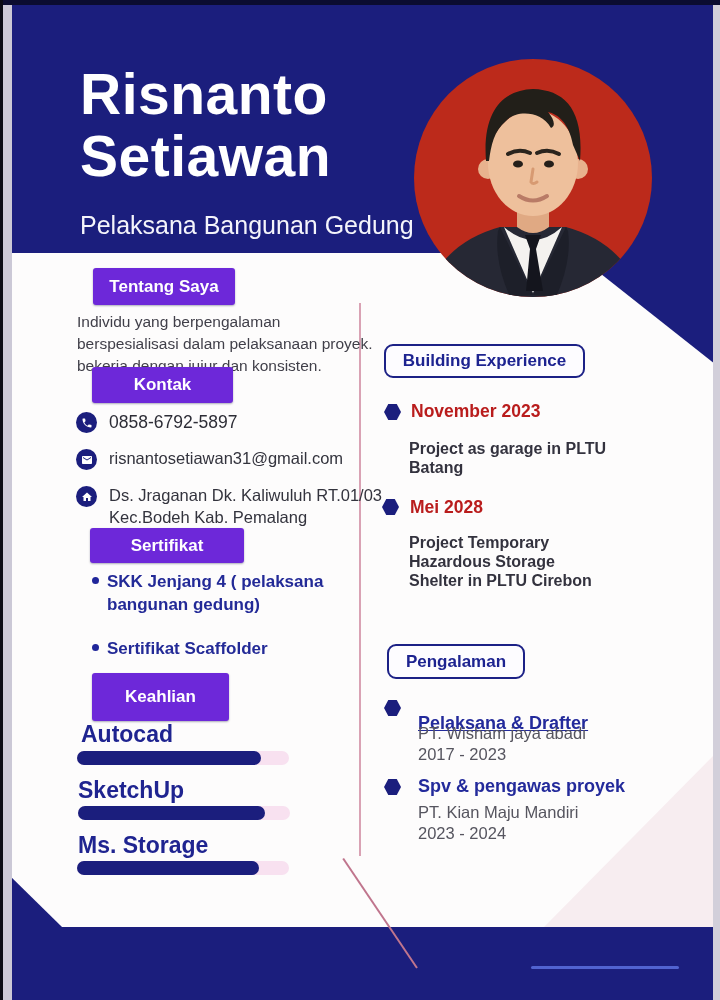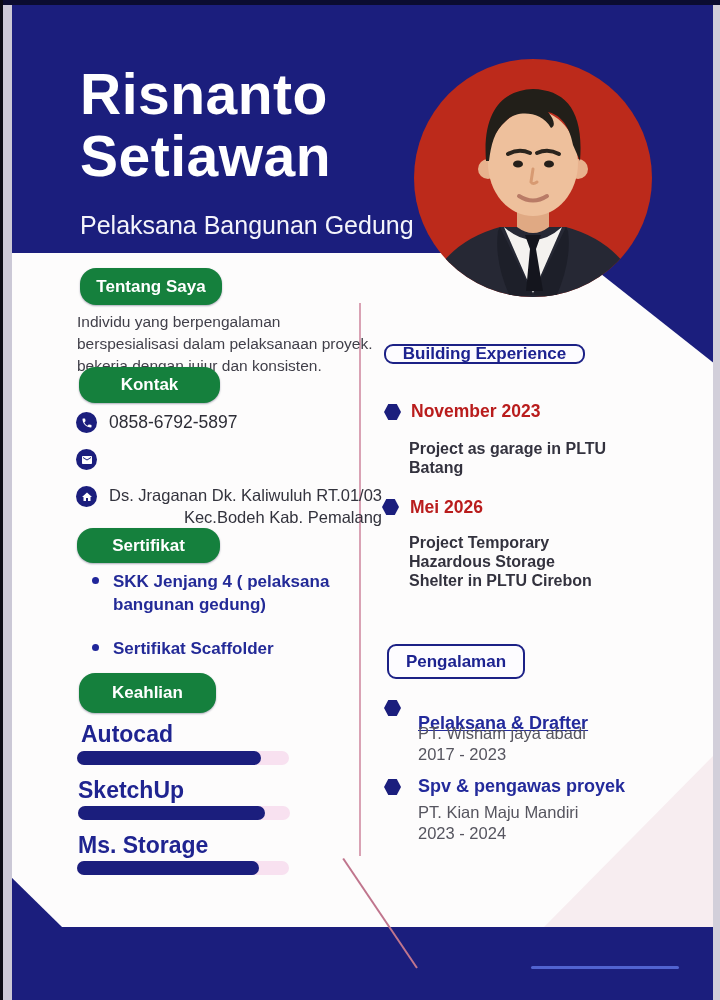--- a/index.html
+++ b/index.html
@@ -19,37 +19,37 @@
   .header-navy{position:absolute;left:0;top:0;width:720px;height:253px;background:#1b1e7d;z-index:1;}
   .header-diag{position:absolute;left:560px;top:140px;width:160px;height:230px;background:#1b1e7d;
     clip-path:polygon(70px 10px,160px 10px,160px 228px,36px 130px);z-index:1;}
   .photo-circle{position:absolute;left:414px;top:59px;width:238px;height:238px;border-radius:50%;
     background:#bc2a1b;overflow:hidden;z-index:3;}
   .name{position:absolute;left:80px;top:64px;z-index:4;color:#ffffff;font-size:57px;font-weight:700;
     line-height:1.08;letter-spacing:.5px;white-space:pre-line;}
   .subtitle{position:absolute;left:80px;top:211px;z-index:4;color:#f4f4fb;font-size:25px;font-weight:400;}
 
   
-  .pill{position:absolute;display:flex;align-items:center;justify-content:center;background:#15803d;
-    color:#fff;font-weight:700;font-size:17px;border-radius:16px;z-index:6;box-shadow:0 1px 2px rgba(20,20,60,.35);}
+  .pill{position:absolute;display:flex;align-items:center;justify-content:center;background:#6d28d9;
+    color:#fff;font-weight:700;font-size:17px;border-radius:3px;z-index:6;box-shadow:0 1px 2px rgba(20,20,60,.35);margin-left:13px;}
   .obtn{position:absolute;display:flex;align-items:center;justify-content:center;background:#fdfcff;
     border:2px solid #1c2186;color:#1d2390;font-weight:700;font-size:17px;border-radius:9px;z-index:6;box-sizing:border-box;}
 
   .about-text{position:absolute;left:77px;top:311px;width:300px;font-size:15.5px;line-height:1.43;
     color:#403f49;white-space:pre-line;z-index:6;}
 
   .contact-row{position:absolute;display:flex;gap:12px;align-items:flex-start;z-index:6;}
   .cicon{flex:0 0 auto;width:21px;height:21px;border-radius:50%;background:#1b1e7d;display:flex;
     align-items:center;justify-content:center;margin-top:1px;}
   .cicon svg{width:12px;height:12px;fill:#fff;}
-  .ctext{font-size:16.5px;color:#33333d;line-height:1.33;white-space:pre-line;text-align:right;}
+  .ctext{font-size:16.5px;color:#33333d;line-height:1.33;white-space:pre-line;}
   .ctext.phone{font-size:17.5px;font-weight:500;color:#2d2d36;}
 
   .cert-list{position:absolute;left:92px;top:570px;width:280px;z-index:6;}
-  .cert-item{display:flex;gap:14px;margin-bottom:20px;}
+  .cert-item{display:flex;gap:8px;margin-bottom:20px;}
   .cert-dot{flex:0 0 auto;width:7px;height:7px;border-radius:50%;background:#20269a;margin-top:7px;}
   .cert-text{font-size:17px;font-weight:700;color:#232a97;line-height:1.38;white-space:pre-line;}
 
   .skill-label{position:absolute;font-size:23px;font-weight:700;color:#1f2490;z-index:6;}
   .skill-track{position:absolute;width:212px;height:14px;border-radius:7px;background:#f8e1f0;z-index:6;}
   .skill-fill{height:14px;border-radius:7px;background:#1b1e7d;}
 
   .divider{position:absolute;left:359px;top:303px;width:2px;height:553px;background:#d9a2b4;z-index:5;}
   .divider-slash{position:absolute;left:344px;top:858px;width:132px;height:2px;background:#c0758d;
     transform:rotate(56deg);transform-origin:0 0;z-index:22;}
@@ -134,49 +134,50 @@
     </span>
     <span class="ctext phone">0858-6792-5897</span>
   </div>
 
   <div class="contact-row" style="left:76px;top:448px;">
     <span class="cicon">
       <svg viewBox="0 0 24 24">
           <path d="M20 4H4c-1.1 0-2 .9-2 2v12c0 1.1.9 2 2 2h16c1.1 0 2-.9 2-2V6c0-1.1-.9-2-2-2zm0 4-8 5-8-5V6l8 5 8-5v2z"></path>
         </svg>
     </span>
+    <span class="ctext">risnantosetiawan31@gmail.com</span>
   </div>
 
   <div class="contact-row" style="left:76px;top:485px;">
     <span class="cicon">
       <svg viewBox="0 0 24 24">
           <path d="M10 20v-6h4v6h5v-8h3L12 3 2 12h3v8z"></path>
         </svg>
     </span>
     <span class="ctext">Ds. Jraganan Dk. Kaliwuluh RT.01/03
 Kec.Bodeh Kab. Pemalang</span>
   </div>
 
-  <div class="pill" style="left:77px;top:528px;width:143px;height:35px;">
+  <div class="pill" style="left:77px;top:528px;width:154px;height:35px;">
     <span>Sertifikat</span>
   </div>
 
   <div class="cert-list">
     <div class="cert-item">
       <span class="cert-dot"></span>
       <span class="cert-text">SKK Jenjang 4 ( pelaksana
 bangunan gedung)</span>
     </div>
     <div class="cert-item">
       <span class="cert-dot"></span>
       <span class="cert-text">Sertifikat Scaffolder</span>
     </div>
   </div>
 
-  <div class="pill" style="left:79px;top:673px;width:137px;height:40px;">
+  <div class="pill" style="left:79px;top:673px;width:137px;height:48px;">
     <span>Keahlian</span>
   </div>
 
   <div class="skill-label" style="left:81px;top:721px;">Autocad</div>
   <div class="skill-track" style="left:77px;top:751px;">
     <div class="skill-fill" style="width: 87%;"></div>
   </div>
 
   <div class="skill-label" style="left:78px;top:777px;">SketchUp</div>
   <div class="skill-track" style="left:78px;top:806px;">
@@ -184,31 +185,31 @@
   </div>
 
   <div class="skill-label" style="left:78px;top:832px;">Ms. Storage</div>
   <div class="skill-track" style="left:77px;top:861px;">
     <div class="skill-fill" style="width: 86%;"></div>
   </div>
 
   <div class="divider"></div>
   <div class="divider-slash"></div>
 
-  <div class="obtn" style="left:384px;top:344px;width:201px;height:20px;">
+  <div class="obtn" style="left:384px;top:344px;width:201px;height:34px;">
     <span>Building Experience</span>
   </div>
 
   <span class="hex" style="left:384px;top:404px;"></span>
   <div class="tl-date" style="left:411px;top:401px;">November 2023</div>
   <div class="tl-desc" style="left:409px;top:440px;">Project as garage in PLTU
 Batang</div>
 
   <span class="hex" style="left:382px;top:499px;"></span>
-  <div class="tl-date" style="left:410px;top:497px;">Mei 2026</div>
+  <div class="tl-date" style="left:410px;top:497px;">Mei 2028</div>
   <div class="tl-desc" style="left:409px;top:534px;">Project Temporary
 Hazardous Storage
 Shelter in PLTU Cirebon</div>
 
   <div class="obtn" style="left:387px;top:644px;width:138px;height:35px;">
     <span>Pengalaman</span>
   </div>
 
   <span class="hex" style="left:384px;top:700px;"></span>
   <div class="job-title" style="left:418px;top:713px;text-decoration:underline;">Pelaksana &amp; Drafter</div>

